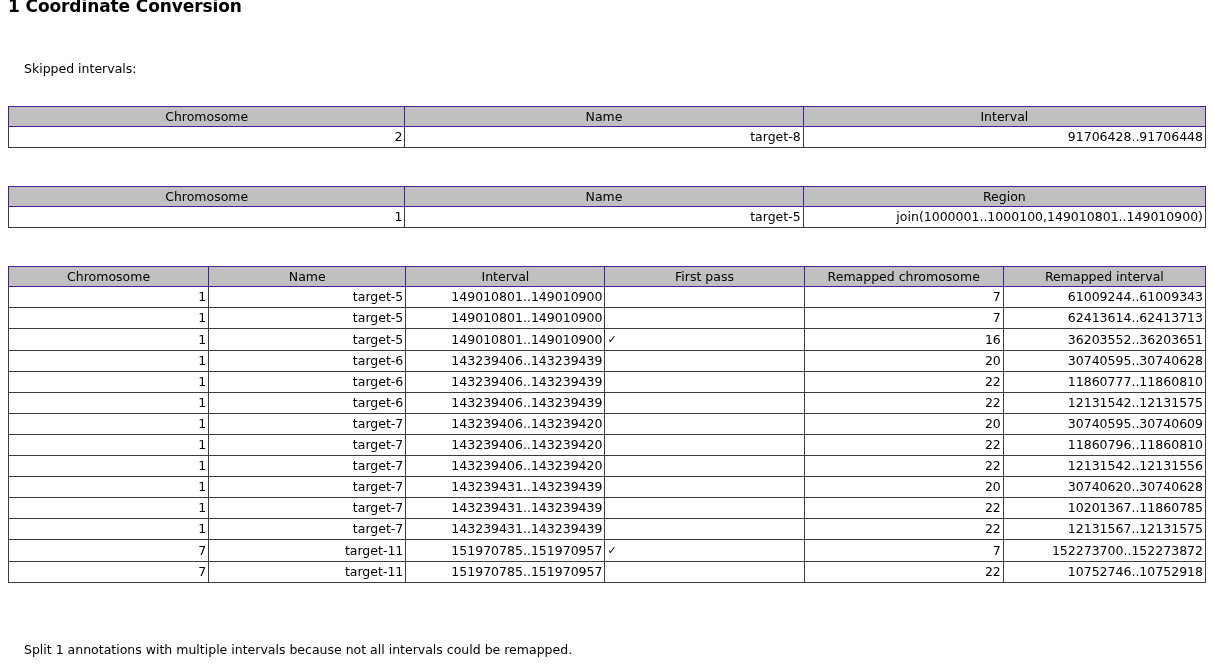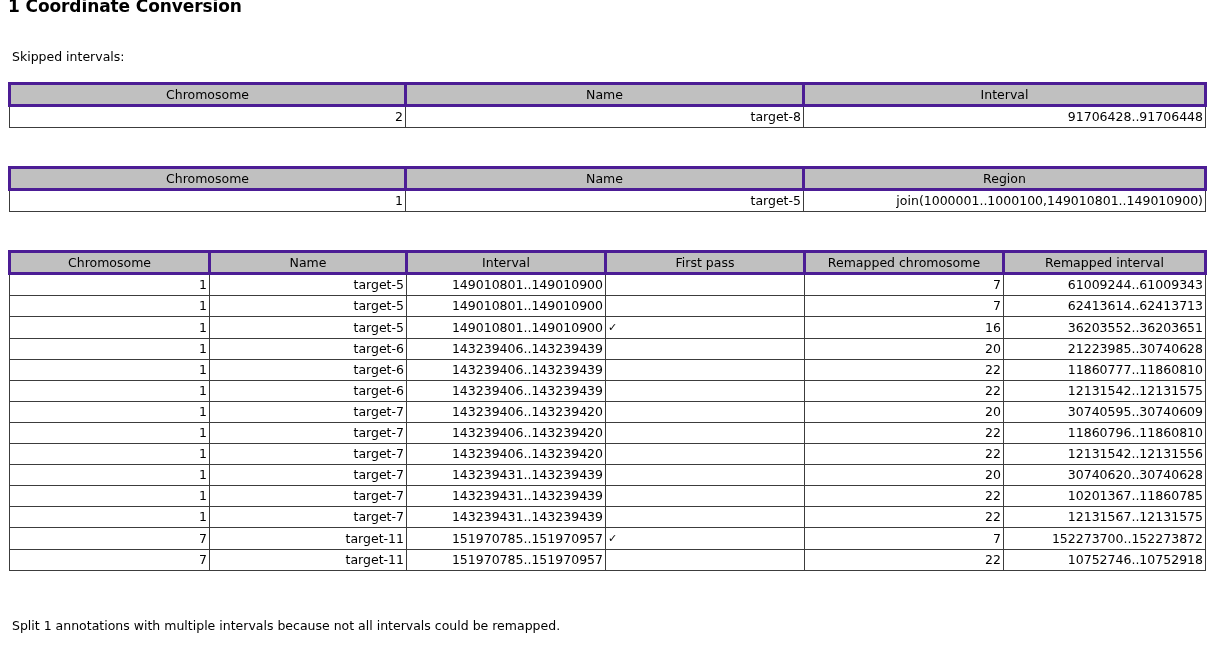--- a/index.html
+++ b/index.html
@@ -26,40 +26,40 @@
     margin: 0;
     padding: 0;
     line-height: 17px;
     position: relative;
     top: -2px;
     letter-spacing: -0.1px;
   }
   p.para {
     font-size: 12.5px;
     line-height: 14px;
-    margin: 4px;
+    margin: 16px;
     padding: 0;
   }
   
   .gap-after-title { height: 29px; }
   .gap-label-table { height: 14px; }
   .gap-table-label { height: 24px; }
   .gap-table-para  { height: 24px; }
   .gap-para        { height: 20px; }
 
   table.grid {
     border-collapse: collapse;
     width: 1198px;
     table-layout: fixed;
     border: 1px solid #808080;
     font-size: 12.5px;
   }
   table.grid th {
     background: #c0c0c0;
-    border: 3px solid #4c1d95;
+    border: 1px solid #4c1d95;
     font-weight: normal;
     text-align: center;
     height: 19px;
     line-height: 19px;
     padding: 0 18px;
     font-size: 12.5px;
     box-sizing: border-box;
     overflow: hidden;
     white-space: nowrap;
   }
@@ -197,21 +197,21 @@
           <td class="mark"><span class="chk">✓</span></td>
           <td class="num">16</td>
           <td class="txt">36203552..36203651</td>
         </tr>
         <tr>
           <td class="num">1</td>
           <td class="txt">target-6</td>
           <td class="txt">143239406..143239439</td>
           <td class="mark"></td>
           <td class="num">20</td>
-          <td class="txt">21223985..30740628</td>
+          <td class="txt">30740595..30740628</td>
         </tr>
         <tr>
           <td class="num">1</td>
           <td class="txt">target-6</td>
           <td class="txt">143239406..143239439</td>
           <td class="mark"></td>
           <td class="num">22</td>
           <td class="txt">11860777..11860810</td>
         </tr>
         <tr>

